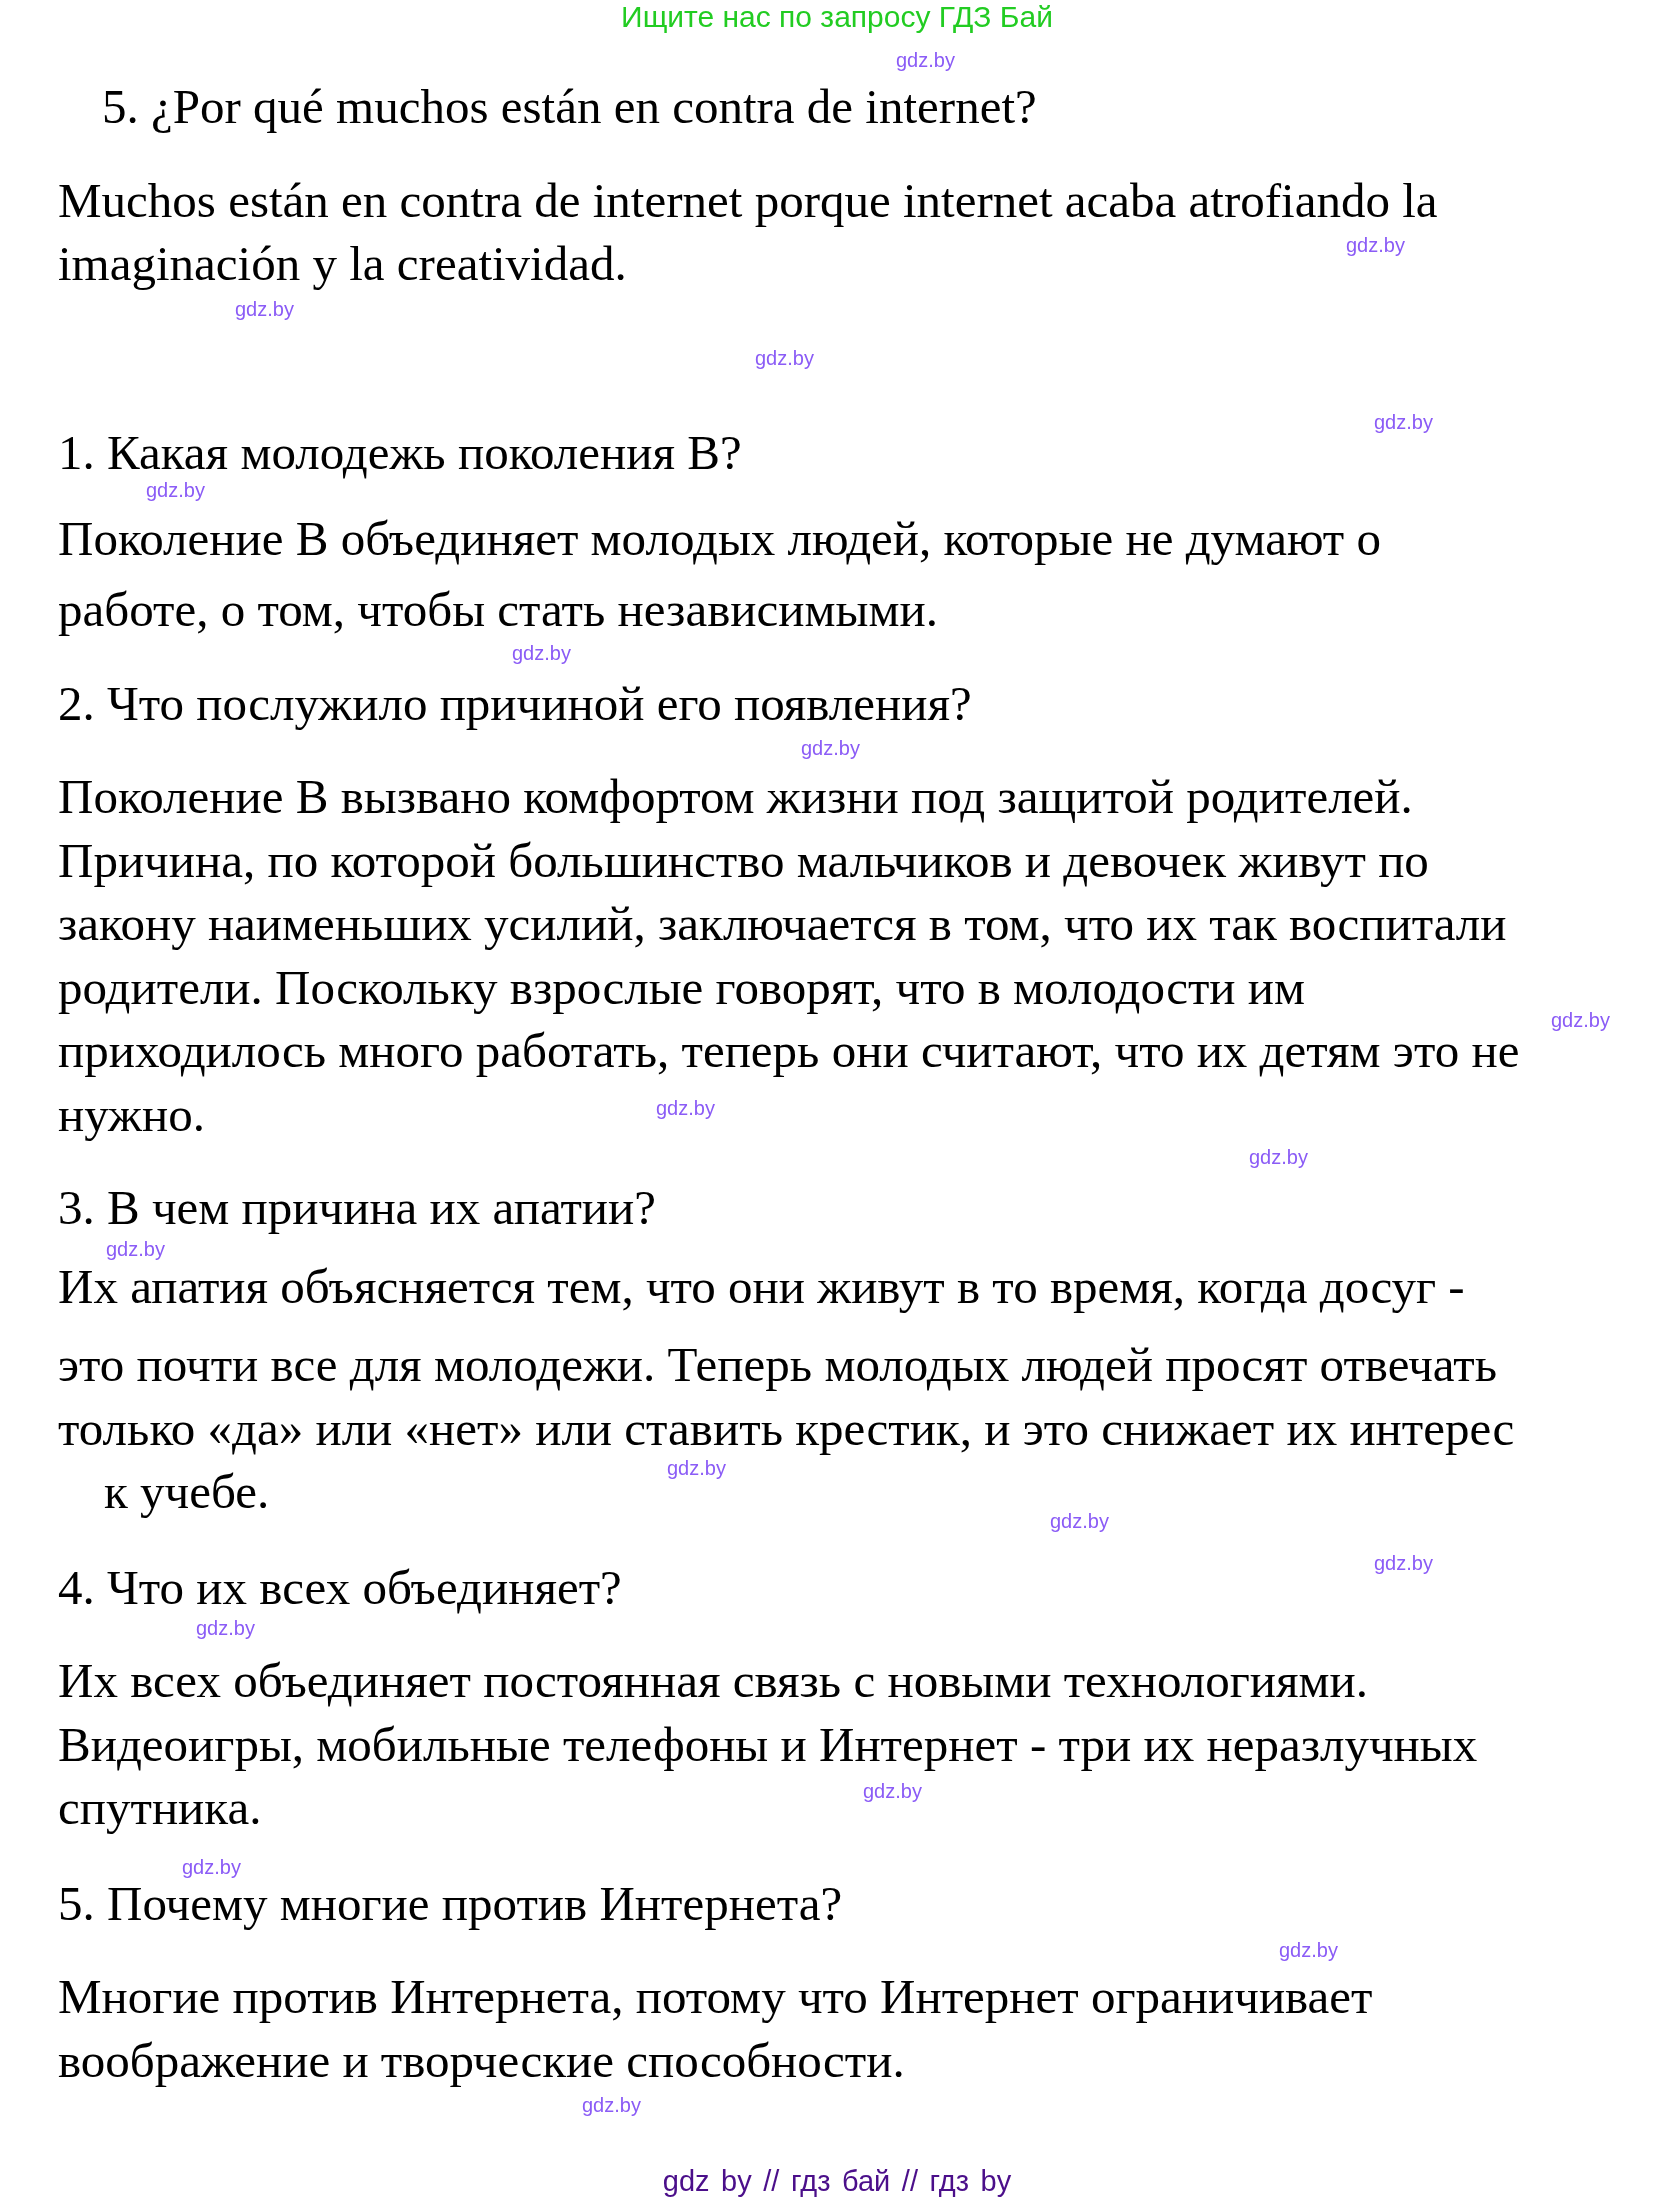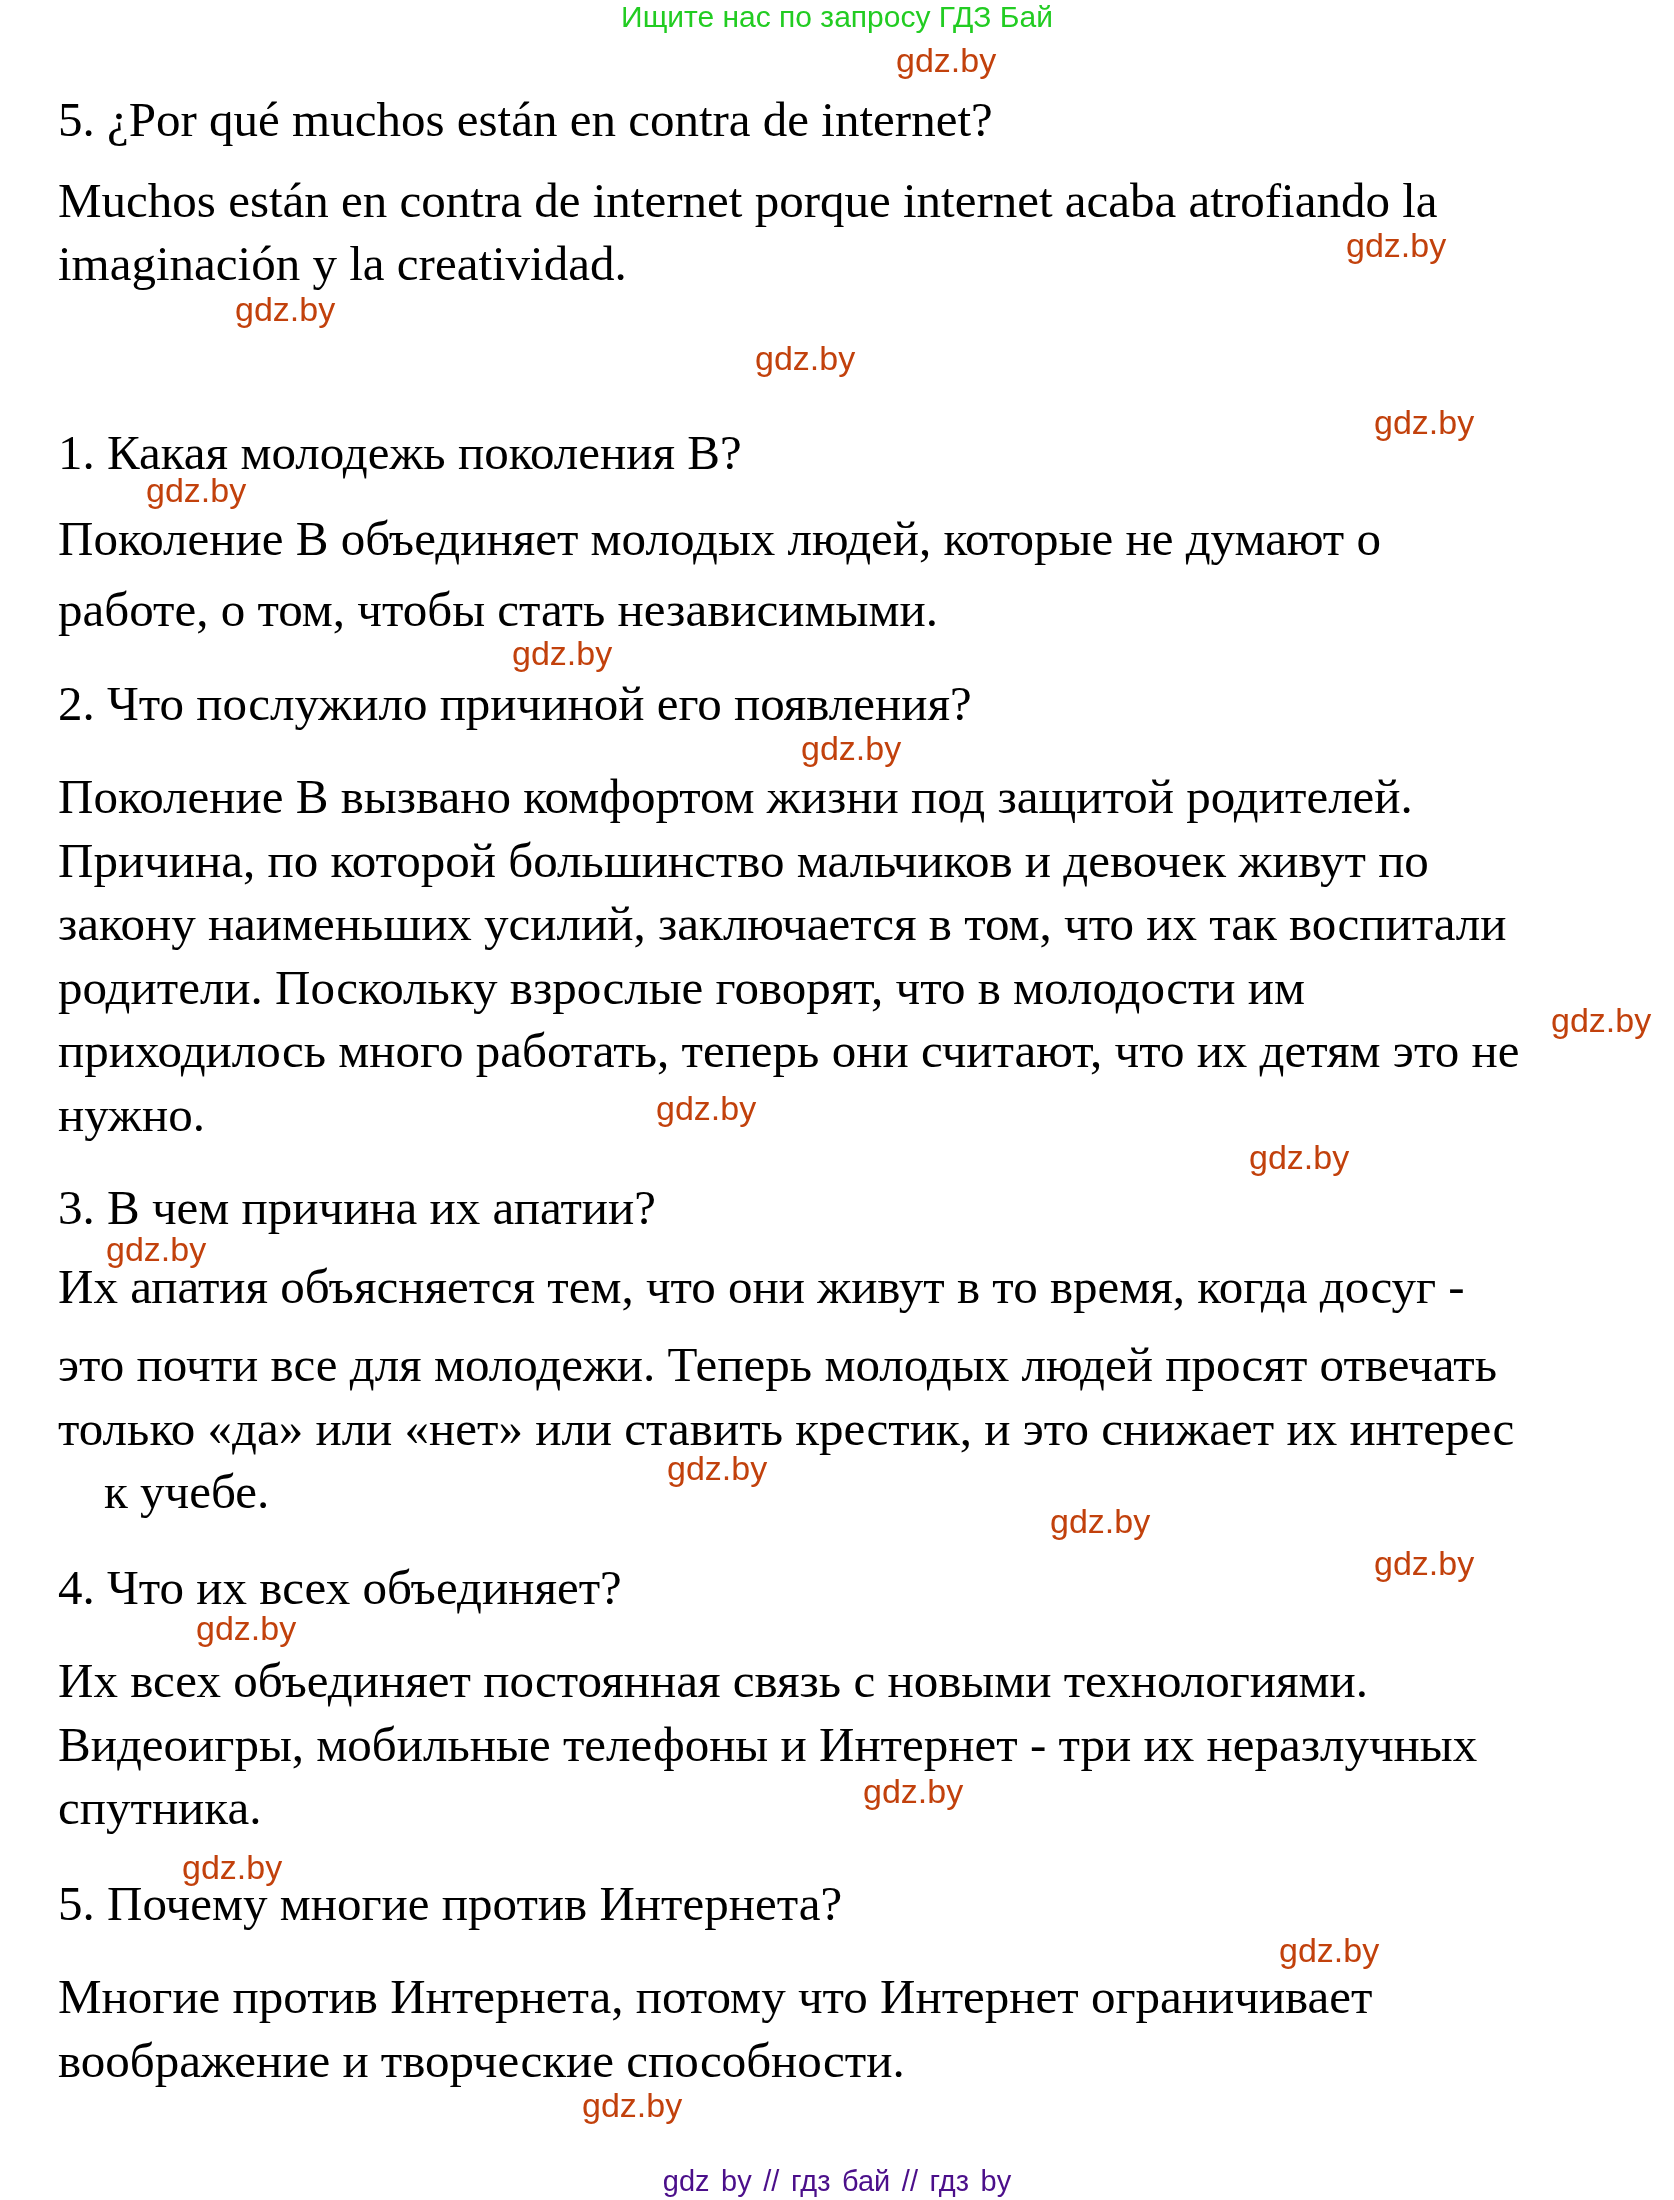--- a/index.html
+++ b/index.html
@@ -9,35 +9,35 @@
     font-family: "Liberation Sans", sans-serif; font-size: 30px; color: #22cc22;
     line-height: 34px;
   }
   .line {
     position: absolute; left: 58px; white-space: nowrap;
     font-family: "Liberation Serif", serif; font-size: 49px; color: #000000;
     line-height: 56px;
   }
   .wm {
     position: absolute; white-space: nowrap;
-    font-family: "Liberation Sans", sans-serif; font-size: 34px; color: #c2410c;
+    font-family: "Liberation Sans", sans-serif; font-size: 20px; color: #8b5cf6;
     line-height: 28px;
   }
   .footer {
     position: absolute; left: 0; top: 2165px; width: 1674px; text-align: center;
     font-family: "Liberation Sans", sans-serif; font-size: 29px; color: #4b0f8a;
     line-height: 32px; word-spacing: 3.5px;
   }
 </style>
 </head>
 <body>
 
 <div class="header">Ищите нас по запросу ГДЗ Бай</div>
 
-<div class="line" style="top:92px;">5. ¿Por qué muchos están en contra de internet?</div>
+<div class="line" style="top:79px;margin-left:44px;">5. ¿Por qué muchos están en contra de internet?</div>
 <div class="line" style="top:173px;">Muchos están en contra de internet porque internet acaba atrofiando la</div>
 <div class="line" style="top:236px;">imaginación y la creatividad.</div>
 
 <div class="line" style="top:425px;">1. Какая молодежь поколения В?</div>
 <div class="line" style="top:511px;">Поколение В объединяет молодых людей, которые не думают о</div>
 <div class="line" style="top:582px;">работе, о том, чтобы стать независимыми.</div>
 
 <div class="line" style="top:676px;">2. Что послужило причиной его появления?</div>
 <div class="line" style="top:769px;">Поколение В вызвано комфортом жизни под защитой родителей.</div>
 <div class="line" style="top:833px;">Причина, по которой большинство мальчиков и девочек живут по</div>

